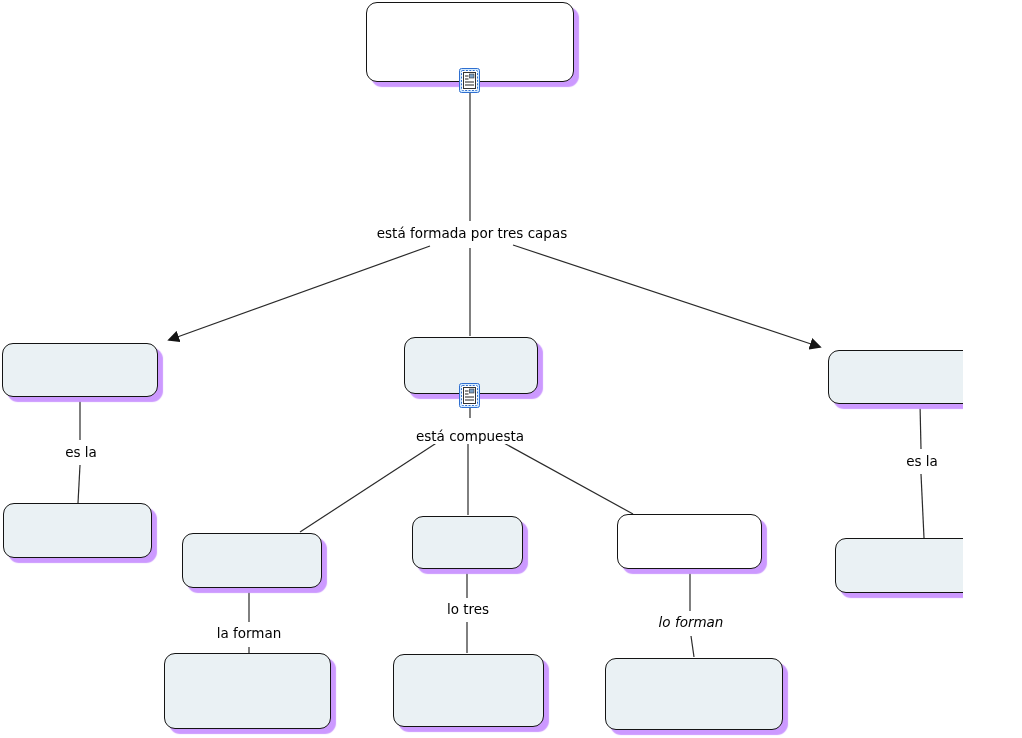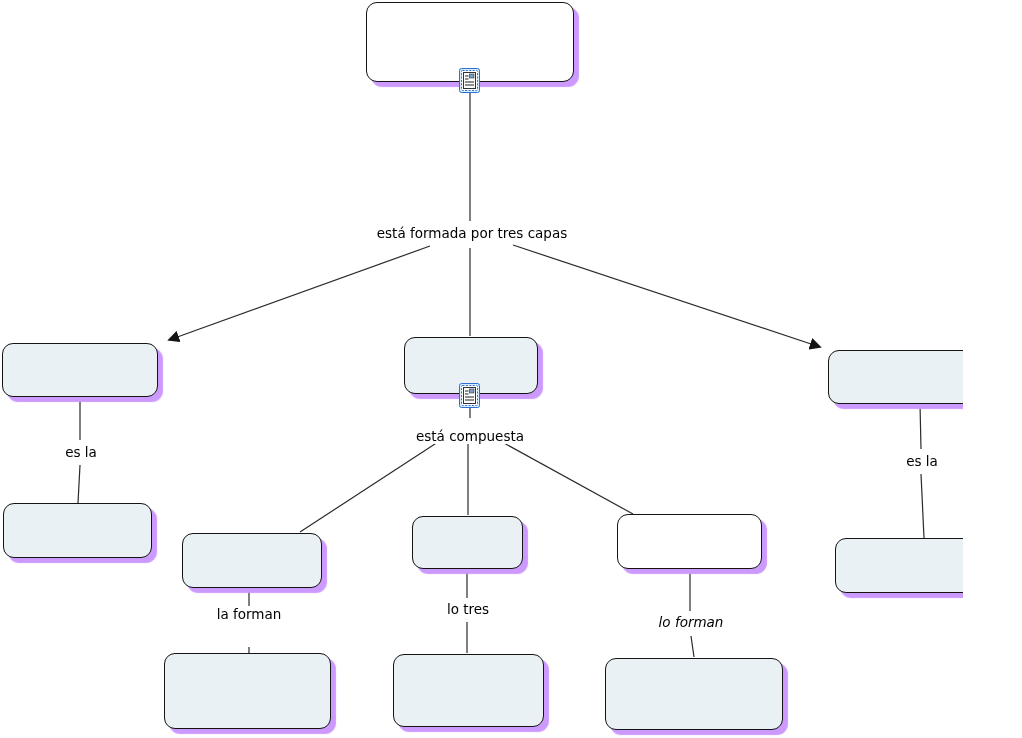--- a/index.html
+++ b/index.html
@@ -117,17 +117,17 @@
     <line x1="6" y1="8" x2="9.5" y2="8" stroke="#222222" stroke-width="1"></line>
     <line x1="6" y1="11" x2="9.5" y2="11" stroke="#222222" stroke-width="1"></line>
     <line x1="6" y1="14" x2="15" y2="14" stroke="#222222" stroke-width="1"></line>
     <line x1="6" y1="17" x2="15" y2="17" stroke="#222222" stroke-width="1"></line>
   </svg>
 
   <div class="phrase" style="left:472px; top:225px;">está formada por tres capas</div>
   <div class="phrase" style="left:470px; top:420px;margin-top:8px;">está compuesta</div>
   <div class="phrase" style="left:81px;  top:444px;">es la</div>
   <div class="phrase" style="left:922px; top:453px;">es la</div>
-  <div class="phrase" style="left:249px; top:606px;">la forman</div>
+  <div class="phrase" style="left:249px; top:625px;">la forman</div>
   <div class="phrase" style="left:468px; top:601px;">lo tres</div>
   <div class="phrase" style="left:691px; top:614px;font-style:italic;">lo forman</div>
 
 </div>
 
 </body></html>

